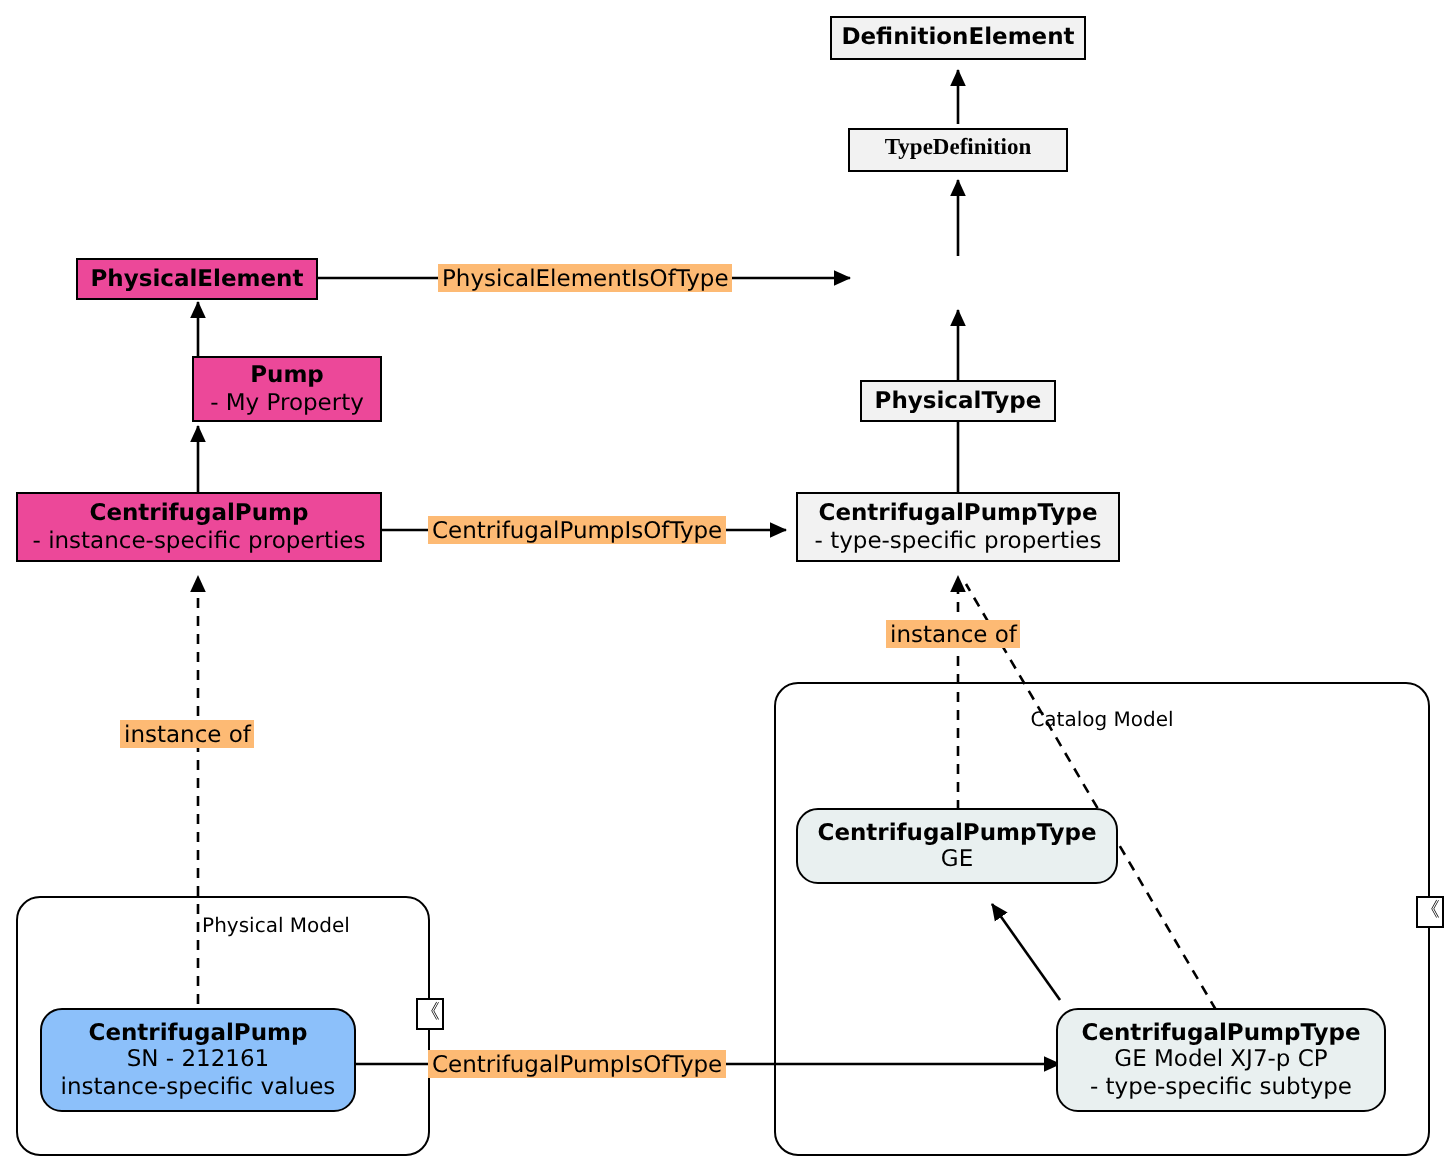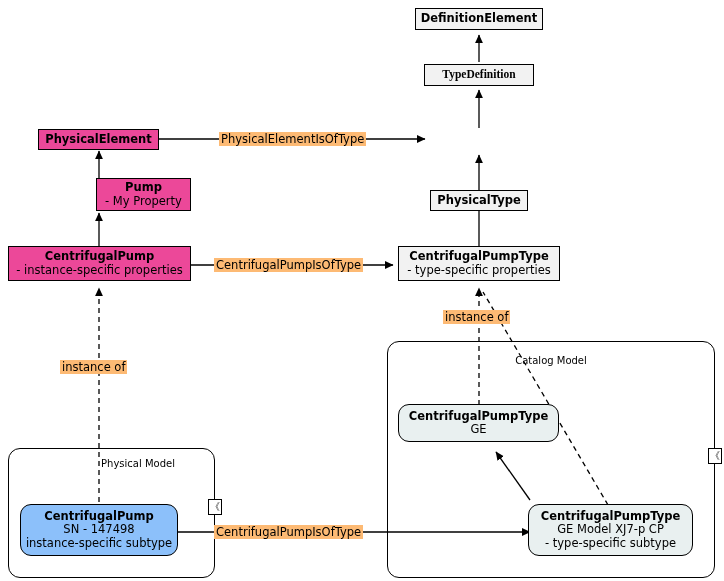--- a/index.html
+++ b/index.html
@@ -187,22 +187,22 @@
   </div>
 
   <div class="node round" style="left:528px; top:504px; width:165px; height:52px;">
     <span class="nm">CentrifugalPumpType</span>
     <span class="sub">GE Model XJ7-p CP</span>
     <span class="sub">- type-specific subtype</span>
   </div>
 
   <div class="node roundblue" style="left:20px; top:504px; width:158px; height:52px;">
     <span class="nm">CentrifugalPump</span>
-    <span class="sub">SN - 147498</span>
-    <span class="sub">instance-specific subtype</span>
+    <span class="sub">SN - 212161</span>
+    <span class="sub">instance-specific values</span>
   </div>
 
   <div class="elabel" style="left:219px; top:132px;">PhysicalElementIsOfType</div>
 
   <div class="elabel" style="left:214px; top:258px;">CentrifugalPumpIsOfType</div>
 
   <div class="elabel" style="left:60px; top:360px;">instance of</div>
 
   <div class="elabel" style="left:443px; top:310px;">instance of</div>
 

